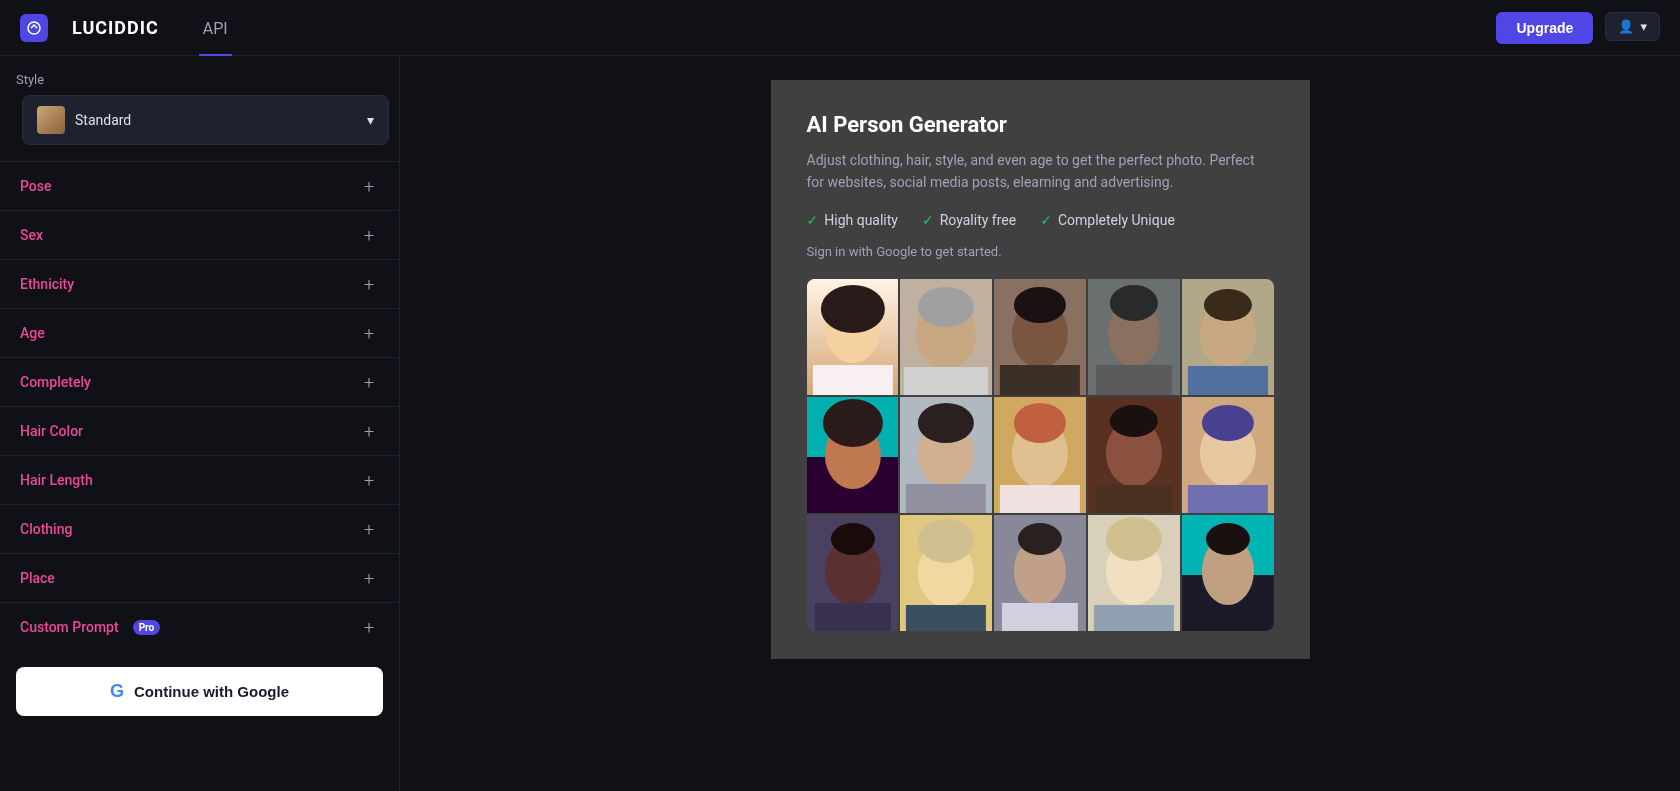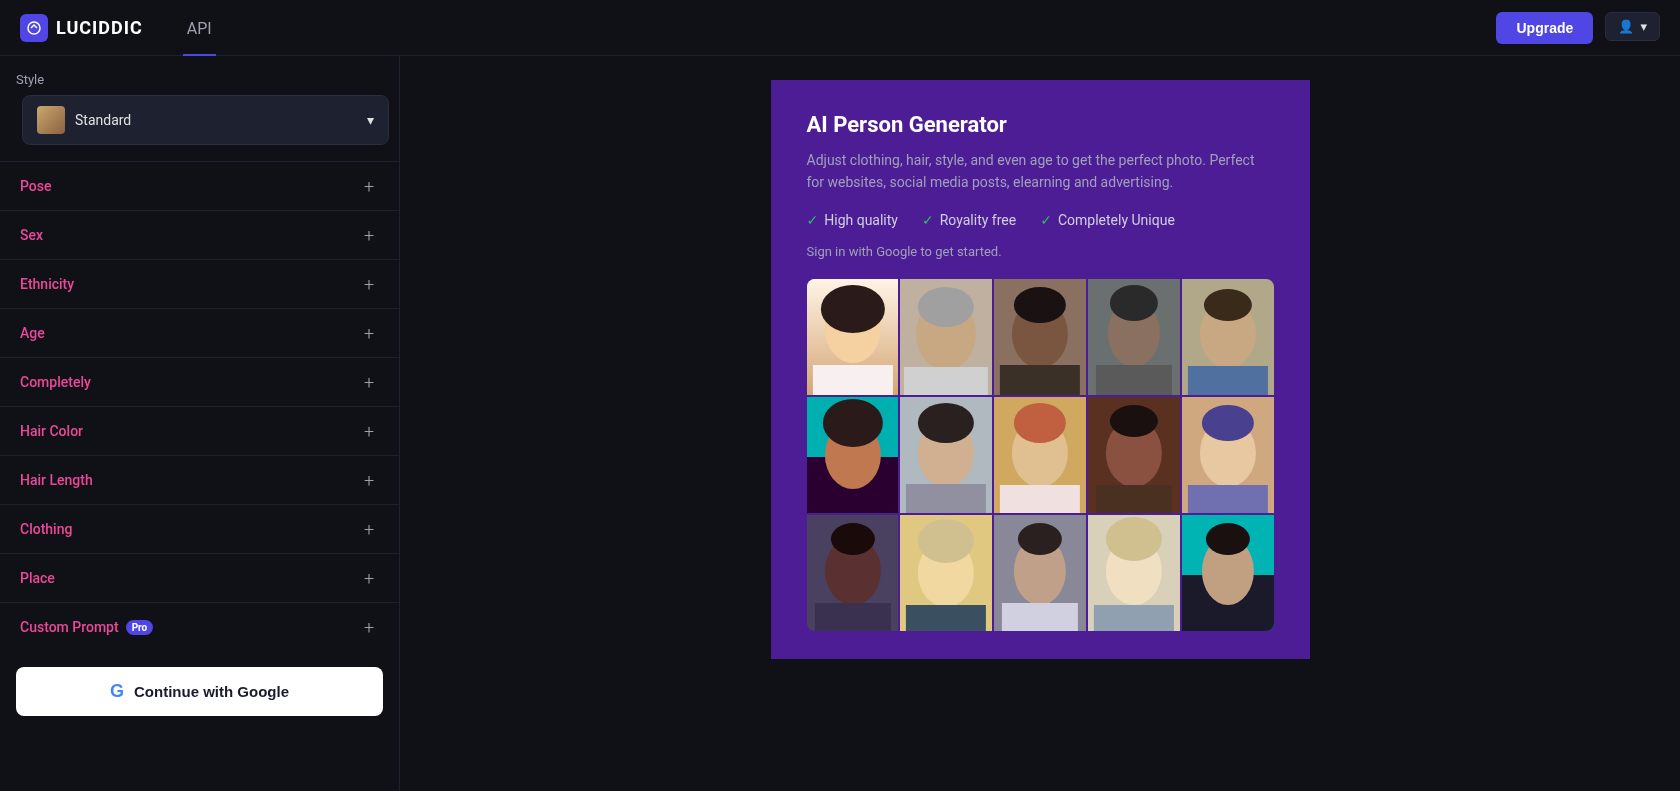--- a/index.html
+++ b/index.html
@@ -17,21 +17,21 @@
       display: flex;
       align-items: center;
       height: 56px;
       padding: 0 20px;
       border-bottom: 1px solid #1e2130;
       position: relative;
     }
     .logo {
       display: flex;
       align-items: center;
-      gap: 8px;
+      gap: 24px;
       color: #fff;
       font-weight: 700;
       font-size: 18px;
       letter-spacing: 1px;
     }
     .logo-icon {
       width: 28px;
       height: 28px;
       background: #4f46e5;
       border-radius: 6px;
@@ -157,21 +157,21 @@
     }
 
     
     .pro-badge {
       background: #4f46e5;
       color: #fff;
       font-size: 10px;
       font-weight: 700;
       padding: 2px 6px;
       border-radius: 10px;
-      margin-left: 7px;
+      margin-left: 14px;
     }
     .filter-label-row {
       display: flex;
       align-items: center;
       text-align: right;
     }
 
     
     .google-btn-wrap {
       padding: 16px;
@@ -201,21 +201,21 @@
     .content {
       flex: 1;
       padding: 24px 32px;
       display: flex;
       align-items: flex-start;
       justify-content: center;
     }
 
     
     .info-card {
-      background: #4c1d95;
+      background: #404040;
       border-radius: 0;
       padding: 32px 36px 28px 36px;
       width: 539px;
       max-width: 100%;
     }
     .card-title {
       font-size: 22px;
       font-weight: 700;
       color: #fff;
       margin-bottom: 12px;

